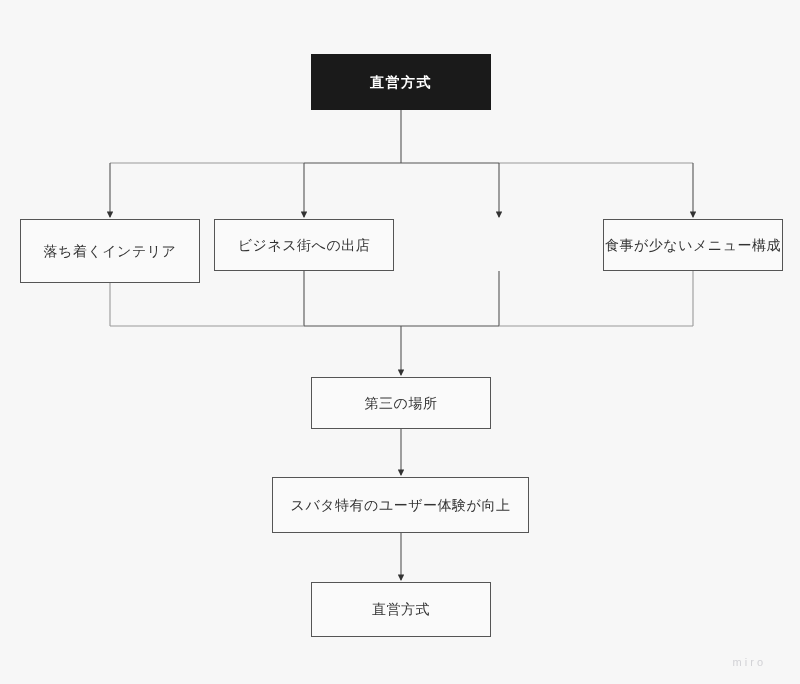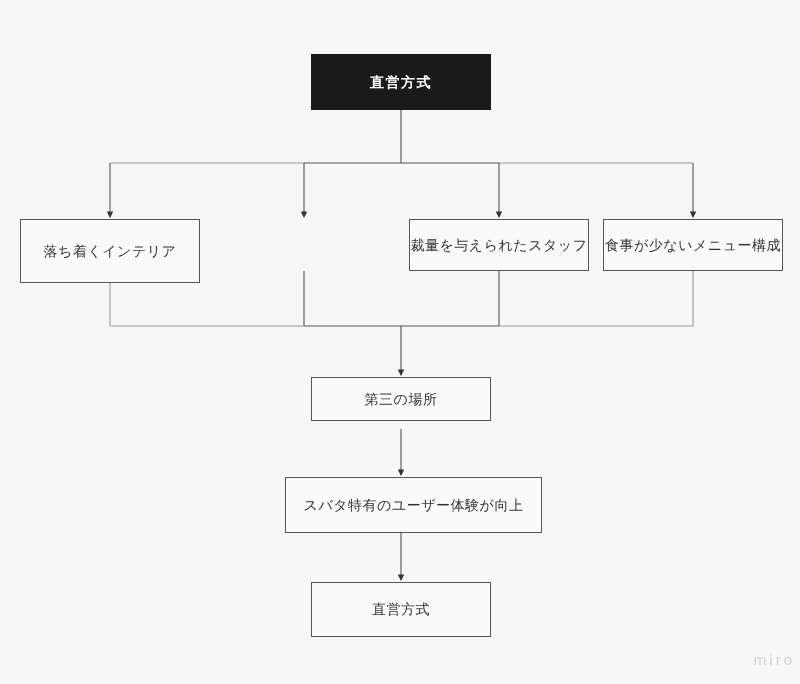--- a/index.html
+++ b/index.html
@@ -49,23 +49,23 @@
     font-weight: bold;
     letter-spacing: 1.5px;
   }
   .node-label {
     display: block;
     padding: 0 8px;
     white-space: nowrap;
   }
   .watermark {
     position: absolute;
-    right: 5px;
+    right: 34px;
     bottom: 16px;
-    font-size: 15px;
+    font-size: 11px;
     letter-spacing: 3px;
     color: #d2d2d6;
     user-select: none;
     z-index: 3;
     margin-top: 16px;
   }
 </style>
 </head>
 <body>
 
@@ -106,34 +106,34 @@
   </svg>
 
   <div class="node root" style="left:311px; top:54px; width:180px; height:56px;">
     <span class="node-label">直営方式</span>
   </div>
 
   <div class="node" style="left:20px; top:219px; width:180px; height:64px;">
     <span class="node-label">落ち着くインテリア</span>
   </div>
 
+  <div class="node" style="left:214px; top:219px; width:180px; height:52px;">
+    <span class="node-label">ビジネス街への出店</span>
+  </div>
 
-  <div class="node" style="left:409px; top:219px; width:180px; height:52px;">
-    <span class="node-label">裁量を与えられたスタッフ</span>
-  </div>
 
   <div class="node" style="left:603px; top:219px; width:180px; height:52px;">
     <span class="node-label">食事が少ないメニュー構成</span>
   </div>
 
-  <div class="node" style="left:311px; top:377px; width:180px; height:44px;">
+  <div class="node" style="left:311px; top:377px; width:180px; height:52px;">
     <span class="node-label">第三の場所</span>
   </div>
 
-  <div class="node" style="left:272px; top:477px; width:257px; height:56px;margin-left:13px;">
+  <div class="node" style="left:272px; top:477px; width:257px; height:56px;">
     <span class="node-label">スバタ特有のユーザー体験が向上</span>
   </div>
 
   <div class="node" style="left:311px; top:582px; width:180px; height:55px;">
     <span class="node-label">直営方式</span>
   </div>
 
   <div class="watermark">miro</div>
 
 </div>

